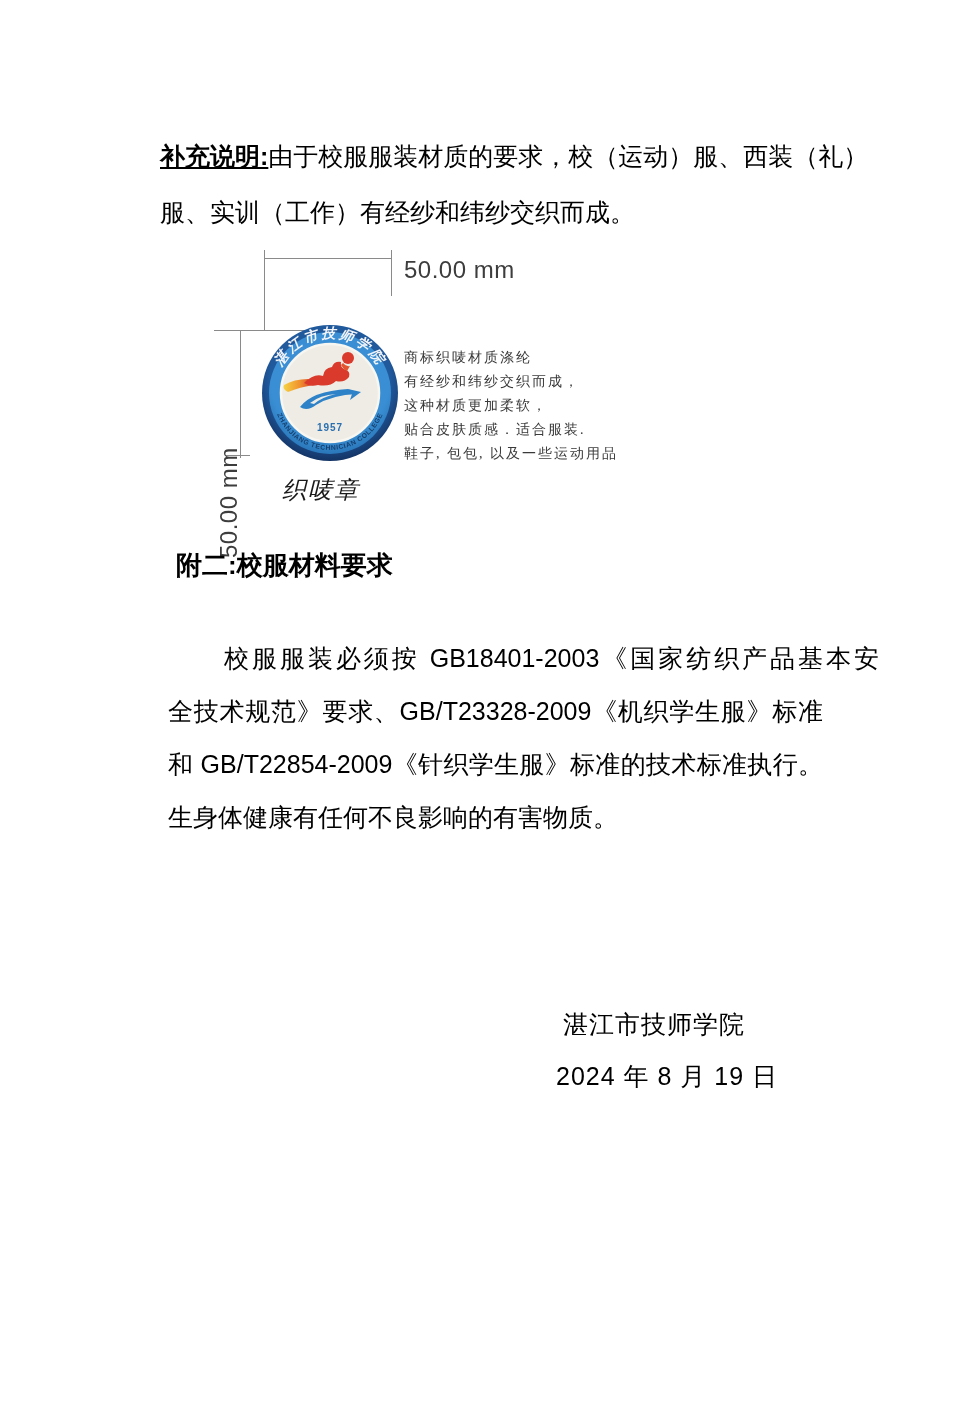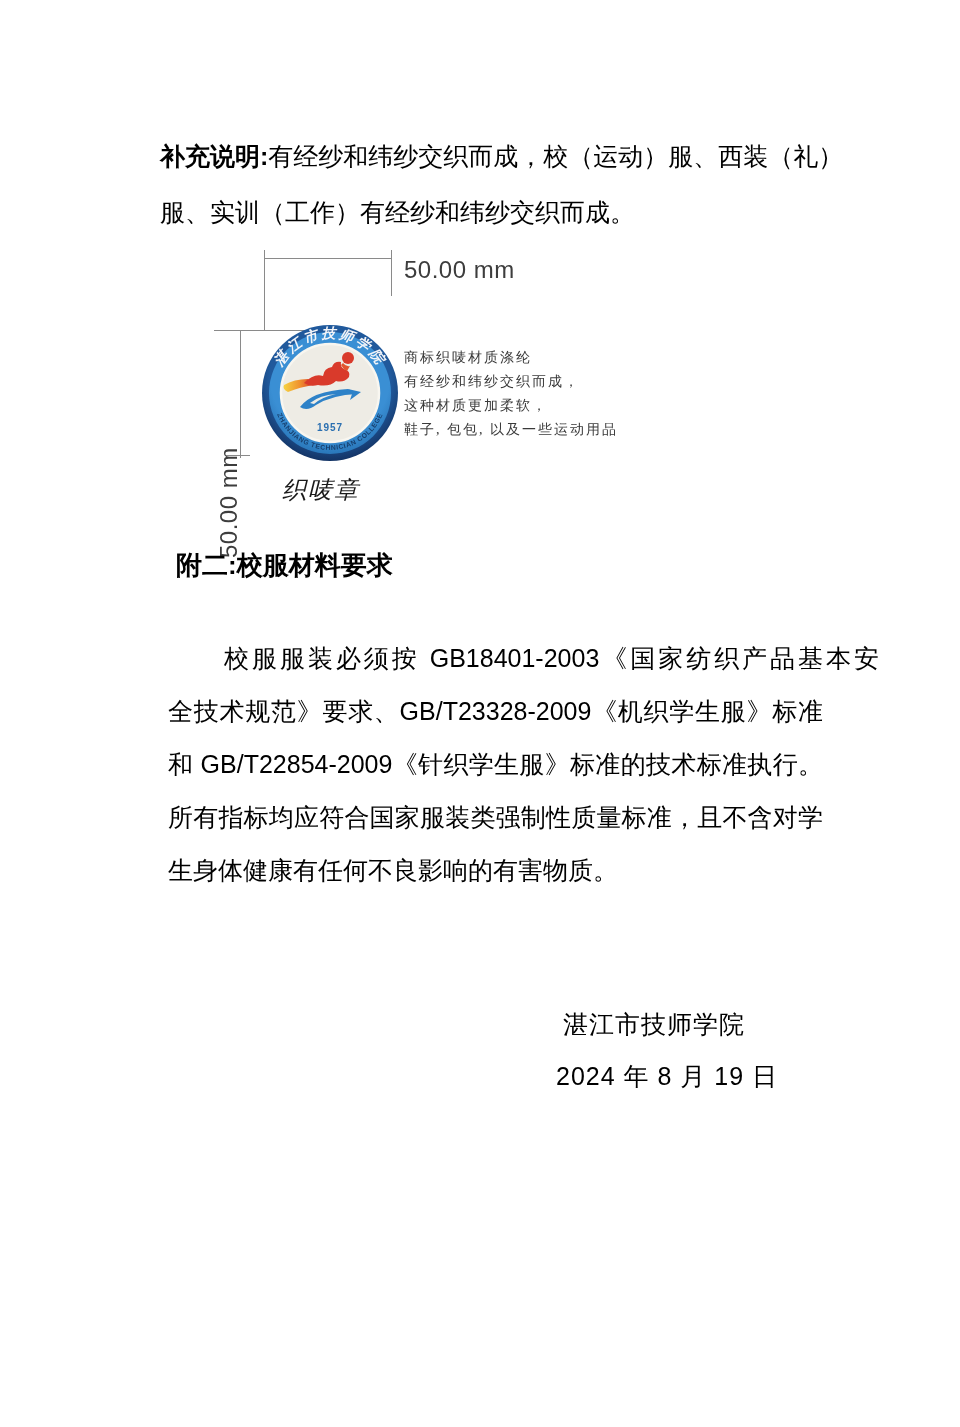--- a/index.html
+++ b/index.html
@@ -6,21 +6,21 @@
   .page{
     position:relative;
     width:960px;height:1427px;
     background:#ffffff;
     font-family:"Liberation Sans", sans-serif;
     color:#000;
     overflow:hidden;
   }
   .abs{position:absolute;}
   .just{text-align:justify;text-align-last:justify;white-space:nowrap;}
-  .bold{font-weight:bold;}
+  .bold{font-weight:bold;text-decoration:underline;}
 
   
   .intro{left:160px;top:128px;width:660px;font-size:25px;line-height:56px;color:#000;}
   .iline{width:100%;}
 
   
   .dline{background:#8a8a8a;}
   .dim-label{font-size:24px;color:#3d3d3d;letter-spacing:0.5px;white-space:nowrap;}
   .dim-label-v{
     left:178px;top:495px;width:100px;height:26px;
@@ -43,21 +43,21 @@
   
   .sig-org{left:563px;top:1008px;font-size:25px;letter-spacing:1px;white-space:nowrap;}
   .sig-date{left:556px;top:1060px;font-size:25px;letter-spacing:1px;white-space:nowrap;text-align:center;}
 </style>
 </head>
 <body>
 
 <div class="page">
 
   <div class="abs intro">
-    <div class="iline just"><span class="bold">补充说明:</span><span>有经纱和纬纱交织而成，校（运动）服、西装（礼）</span></div>
+    <div class="iline just"><span class="bold">补充说明:</span><span>由于校服服装材质的要求，校（运动）服、西装（礼）</span></div>
     <div class="iline">服、实训（工作）有经纱和纬纱交织而成。</div>
   </div>
 
   <div class="abs dline" style="left:264px;top:258px;width:128px;height:1px;"></div>
   <div class="abs dline" style="left:264px;top:250px;width:1px;height:80px;"></div>
   <div class="abs dline" style="left:391px;top:250px;width:1px;height:46px;"></div>
   <div class="abs dline" style="left:214px;top:330px;width:94px;height:1px;"></div>
   <div class="abs dline" style="left:226px;top:455px;width:24px;height:1px;"></div>
   <div class="abs dline" style="left:240px;top:330px;width:1px;height:128px;"></div>
 
@@ -106,29 +106,29 @@
 
     <text x="70" y="108" font-family="Liberation Sans, sans-serif" font-size="10" font-weight="bold" fill="#2a6fb0" letter-spacing="1" text-anchor="middle">1957</text>
   </svg>
 
   <div class="abs fig-caption">织唛章</div>
 
   <div class="abs fig-desc">
     <div>商标织唛材质涤纶</div>
     <div>有经纱和纬纱交织而成，</div>
     <div>这种材质更加柔软，</div>
+    <div>贴合皮肤质感．适合服装.</div>
     <div>鞋子, 包包, 以及一些运动用品</div>
   </div>
 
   <div class="abs heading">附二:校服材料要求</div>
 
   <div class="abs bodytext">
     <div class="bline just indent">校服服装必须按 GB18401-2003《国家纺织产品基本安</div>
     <div class="bline just">全技术规范》要求、GB/T23328-2009《机织学生服》标准</div>
     <div class="bline just">和 GB/T22854-2009《针织学生服》标准的技术标准执行。</div>
-    <div class="bline just">所有指标均应符合国家服装类强制性质量标准，且不含对学</div>
     <div class="bline">生身体健康有任何不良影响的有害物质。</div>
   </div>
 
   <div class="abs sig-org">湛江市技师学院</div>
   <div class="abs sig-date">2024 年 8 月 19 日</div>
 
 </div>
 
 </body></html>

